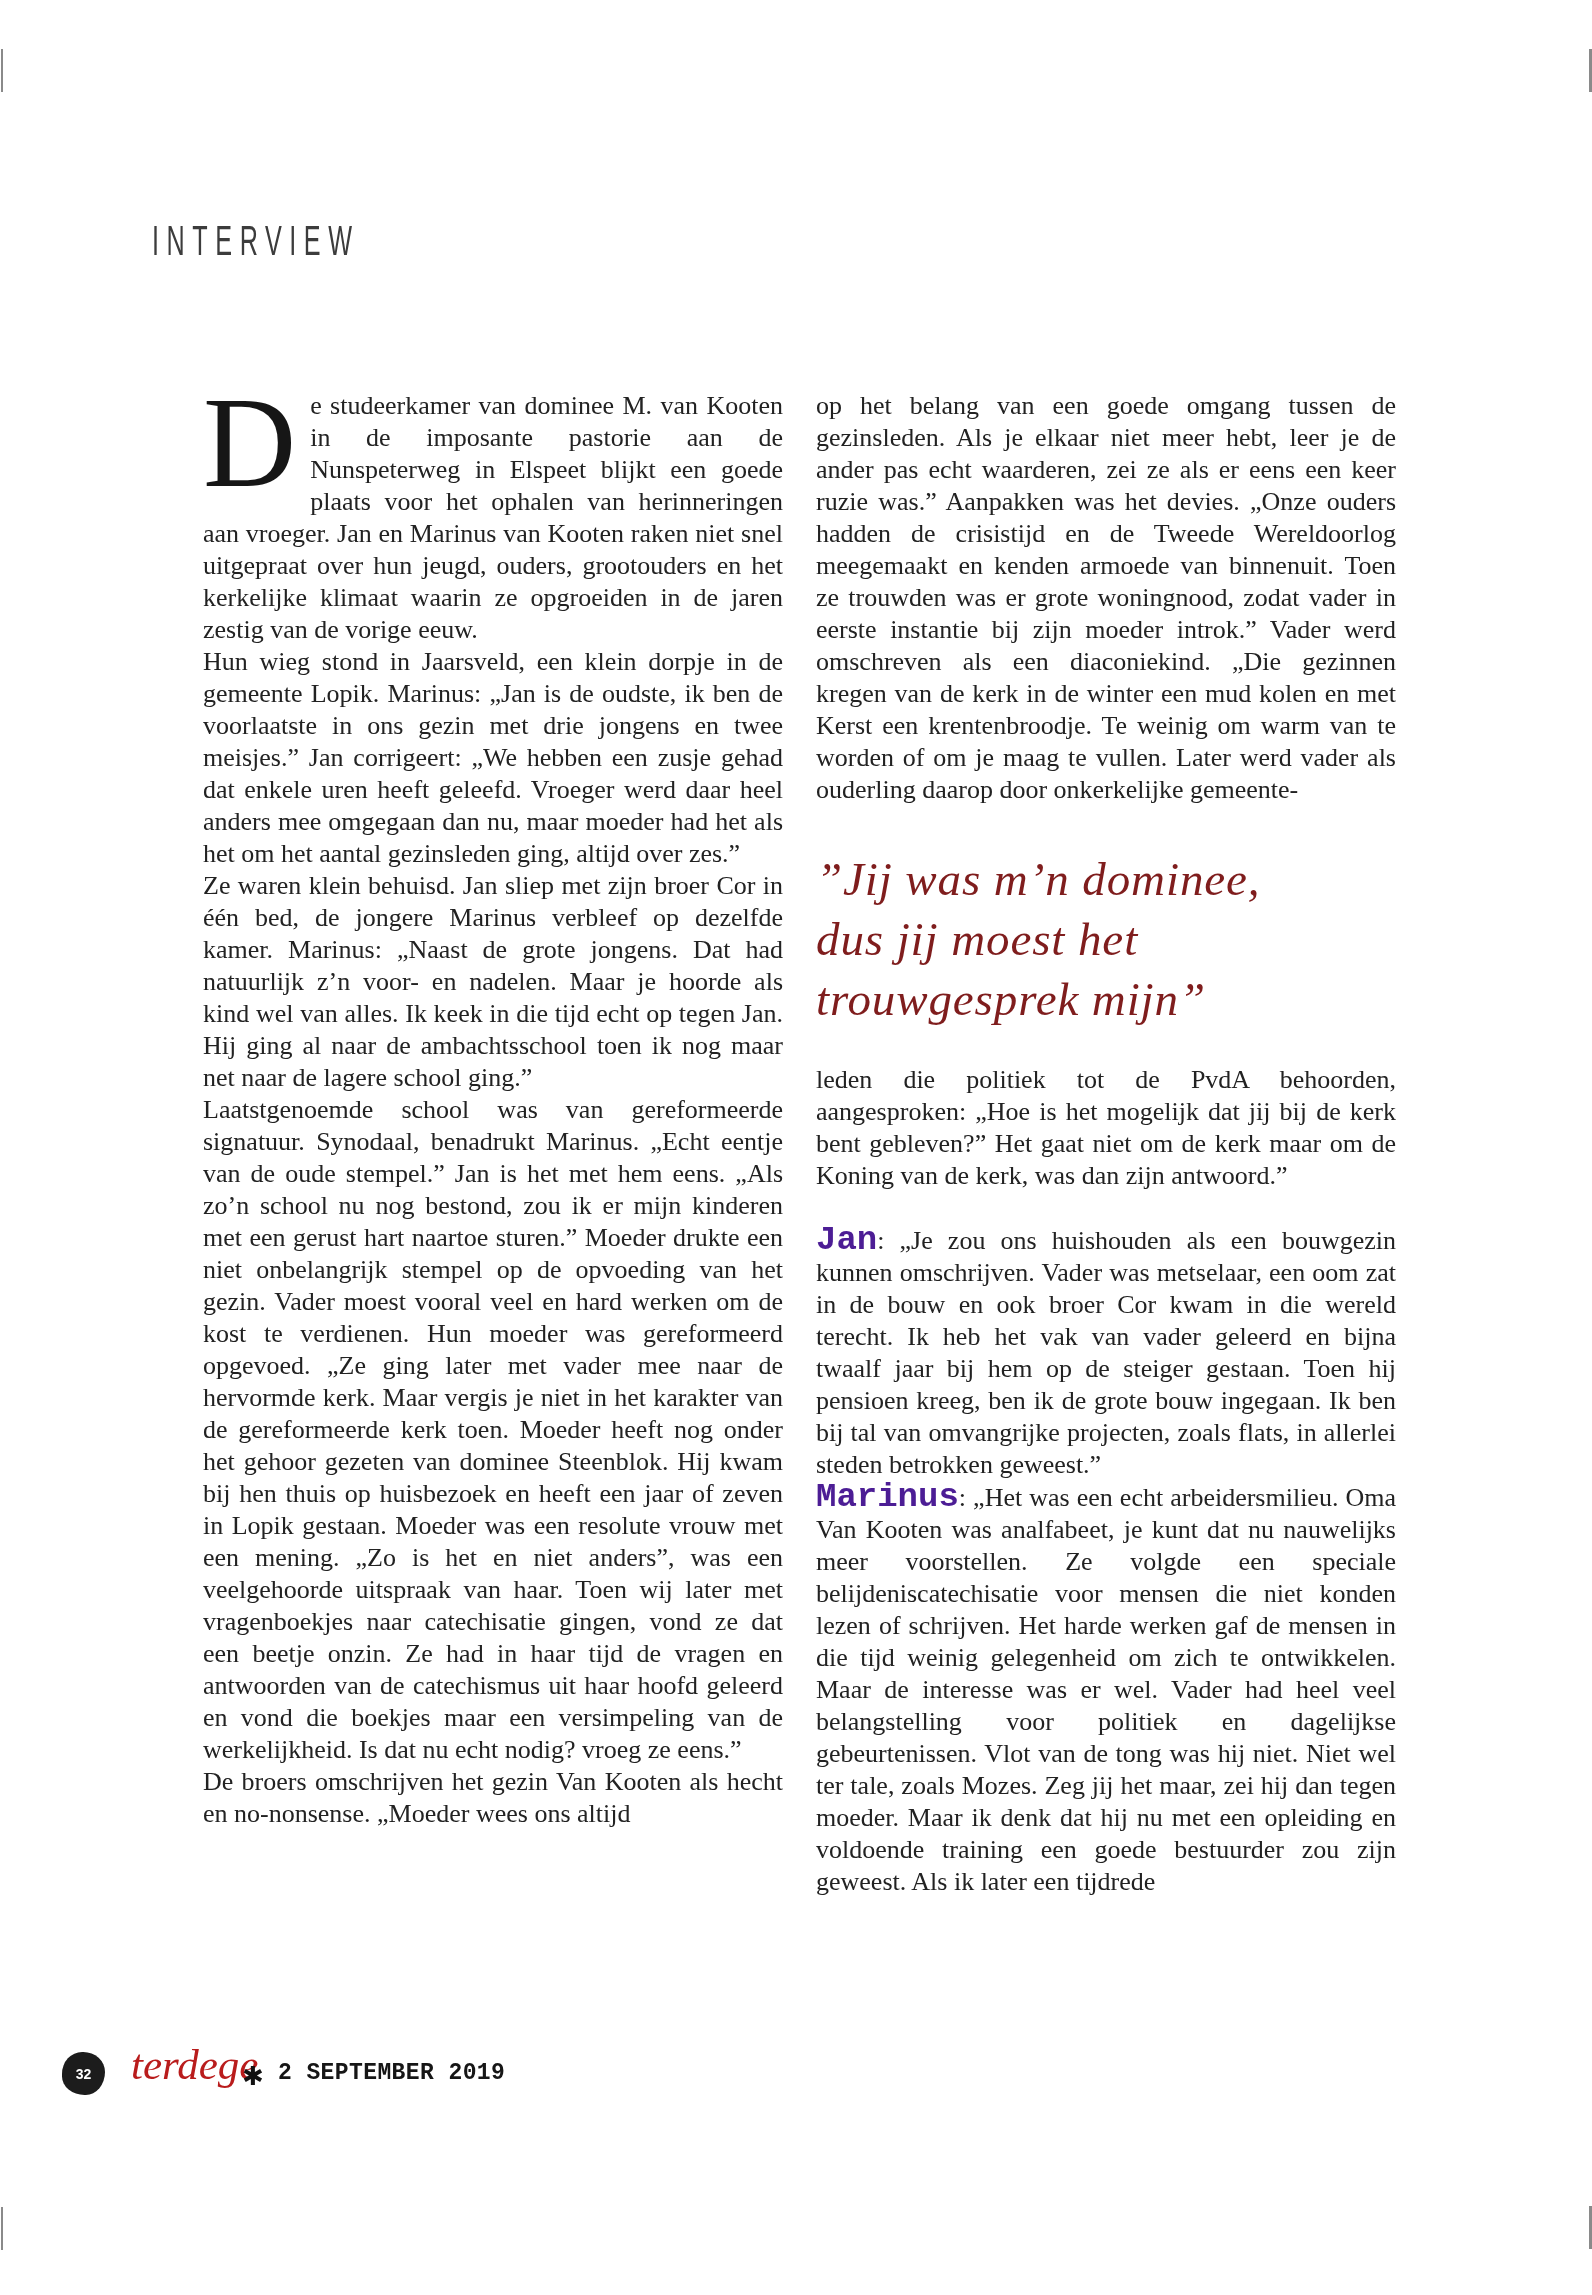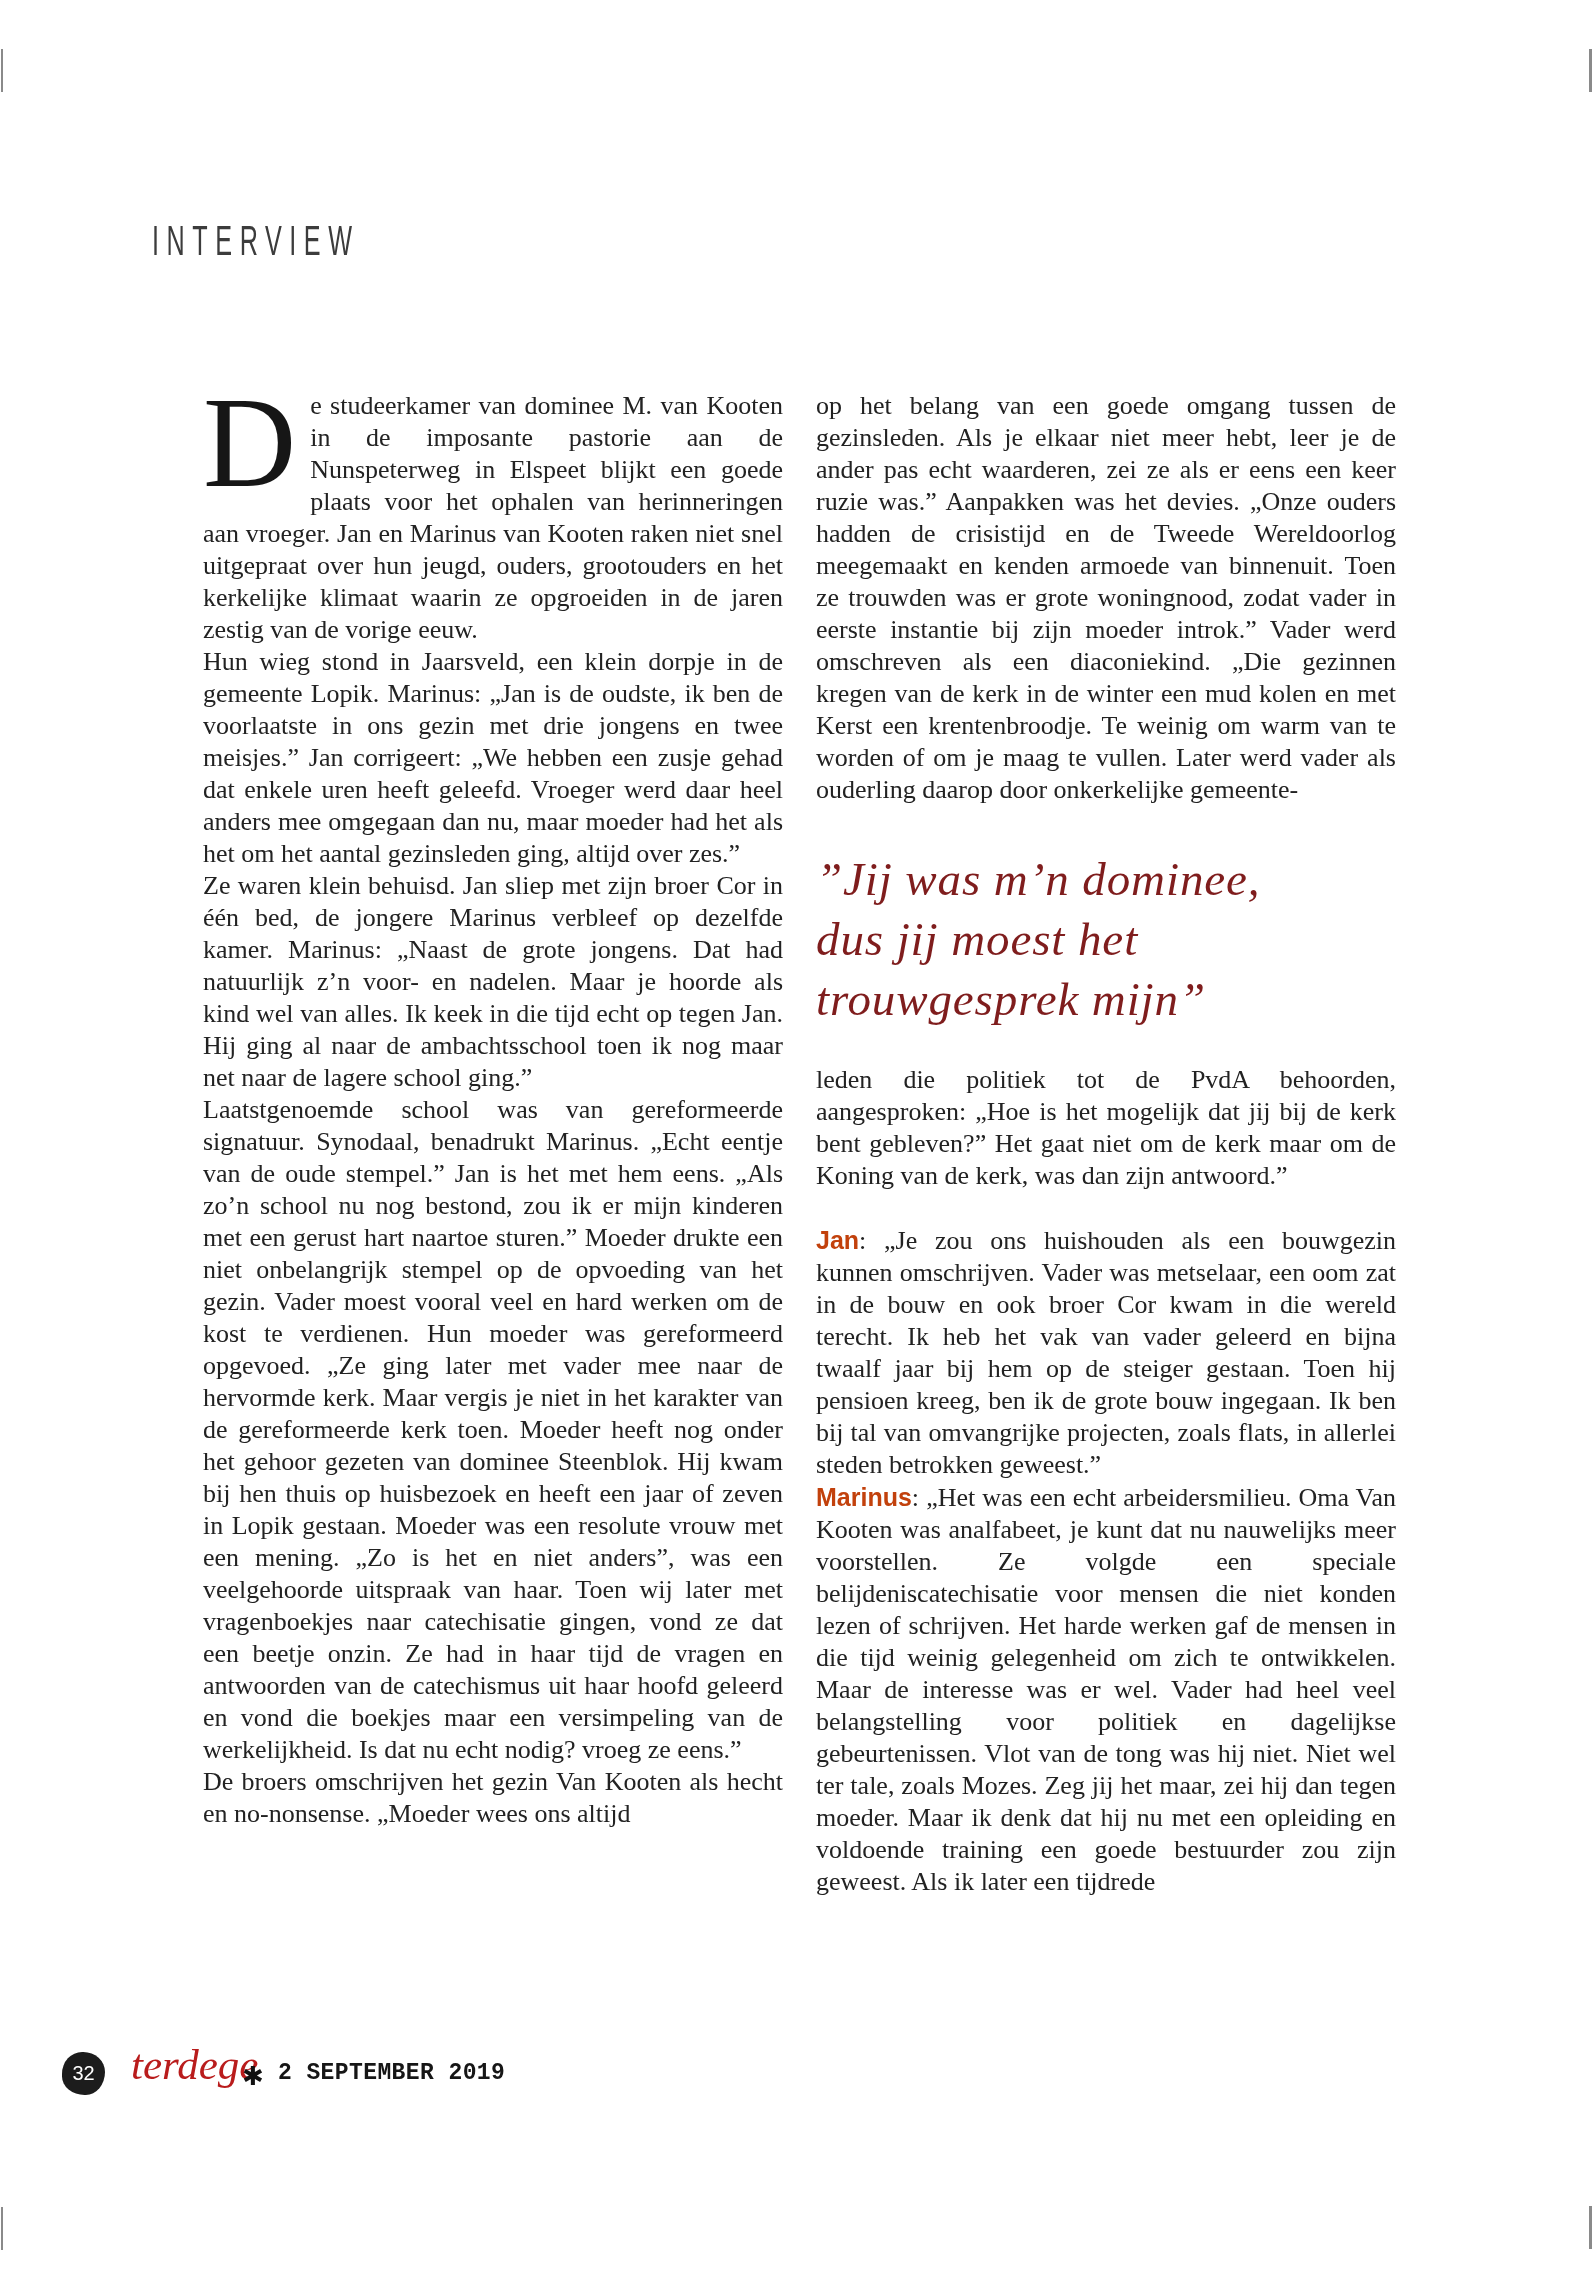--- a/index.html
+++ b/index.html
@@ -59,40 +59,40 @@
     color:#7f1d1d;
     font-family:cursive, serif;
     font-style:italic;
     font-size:47px;
     line-height:60px;
     letter-spacing:0.9px;
   }
   .pull-quote .q-line { display:block; }
 
   .speaker {
-    font-family:Liberation Sans, sans-serif;
+    font-family:Liberation Mono, monospace;
     font-weight:bold;
-    font-size:25px;
-    color:#c2410c;
+    font-size:34px;
+    color:#4c1d95;
   }
   .dialog-first { margin-top:32px !important; }
 
   .footer { position:absolute; left:0; top:0; }
   .page-badge {
     position:absolute; left:62px; top:2052px;
     width:43px; height:43px;
     background:#1c1c1c;
     border-radius:48% 52% 46% 54% / 52% 48% 55% 45%;
     display:flex; align-items:center; justify-content:center;
   }
   .page-badge span {
     color:#ffffff;
     font-family:"Liberation Sans", sans-serif;
-    font-weight:normal;
-    font-size:20px;
+    font-weight:bold;
+    font-size:14px;
     text-align:center;
   }
   .magazine-logo {
     position:absolute; left:131px; top:2040px;
     font-family:cursive, serif;
     font-style:italic;
     font-size:43px;
     color:#b91c1c;
     white-space:nowrap;
   }

